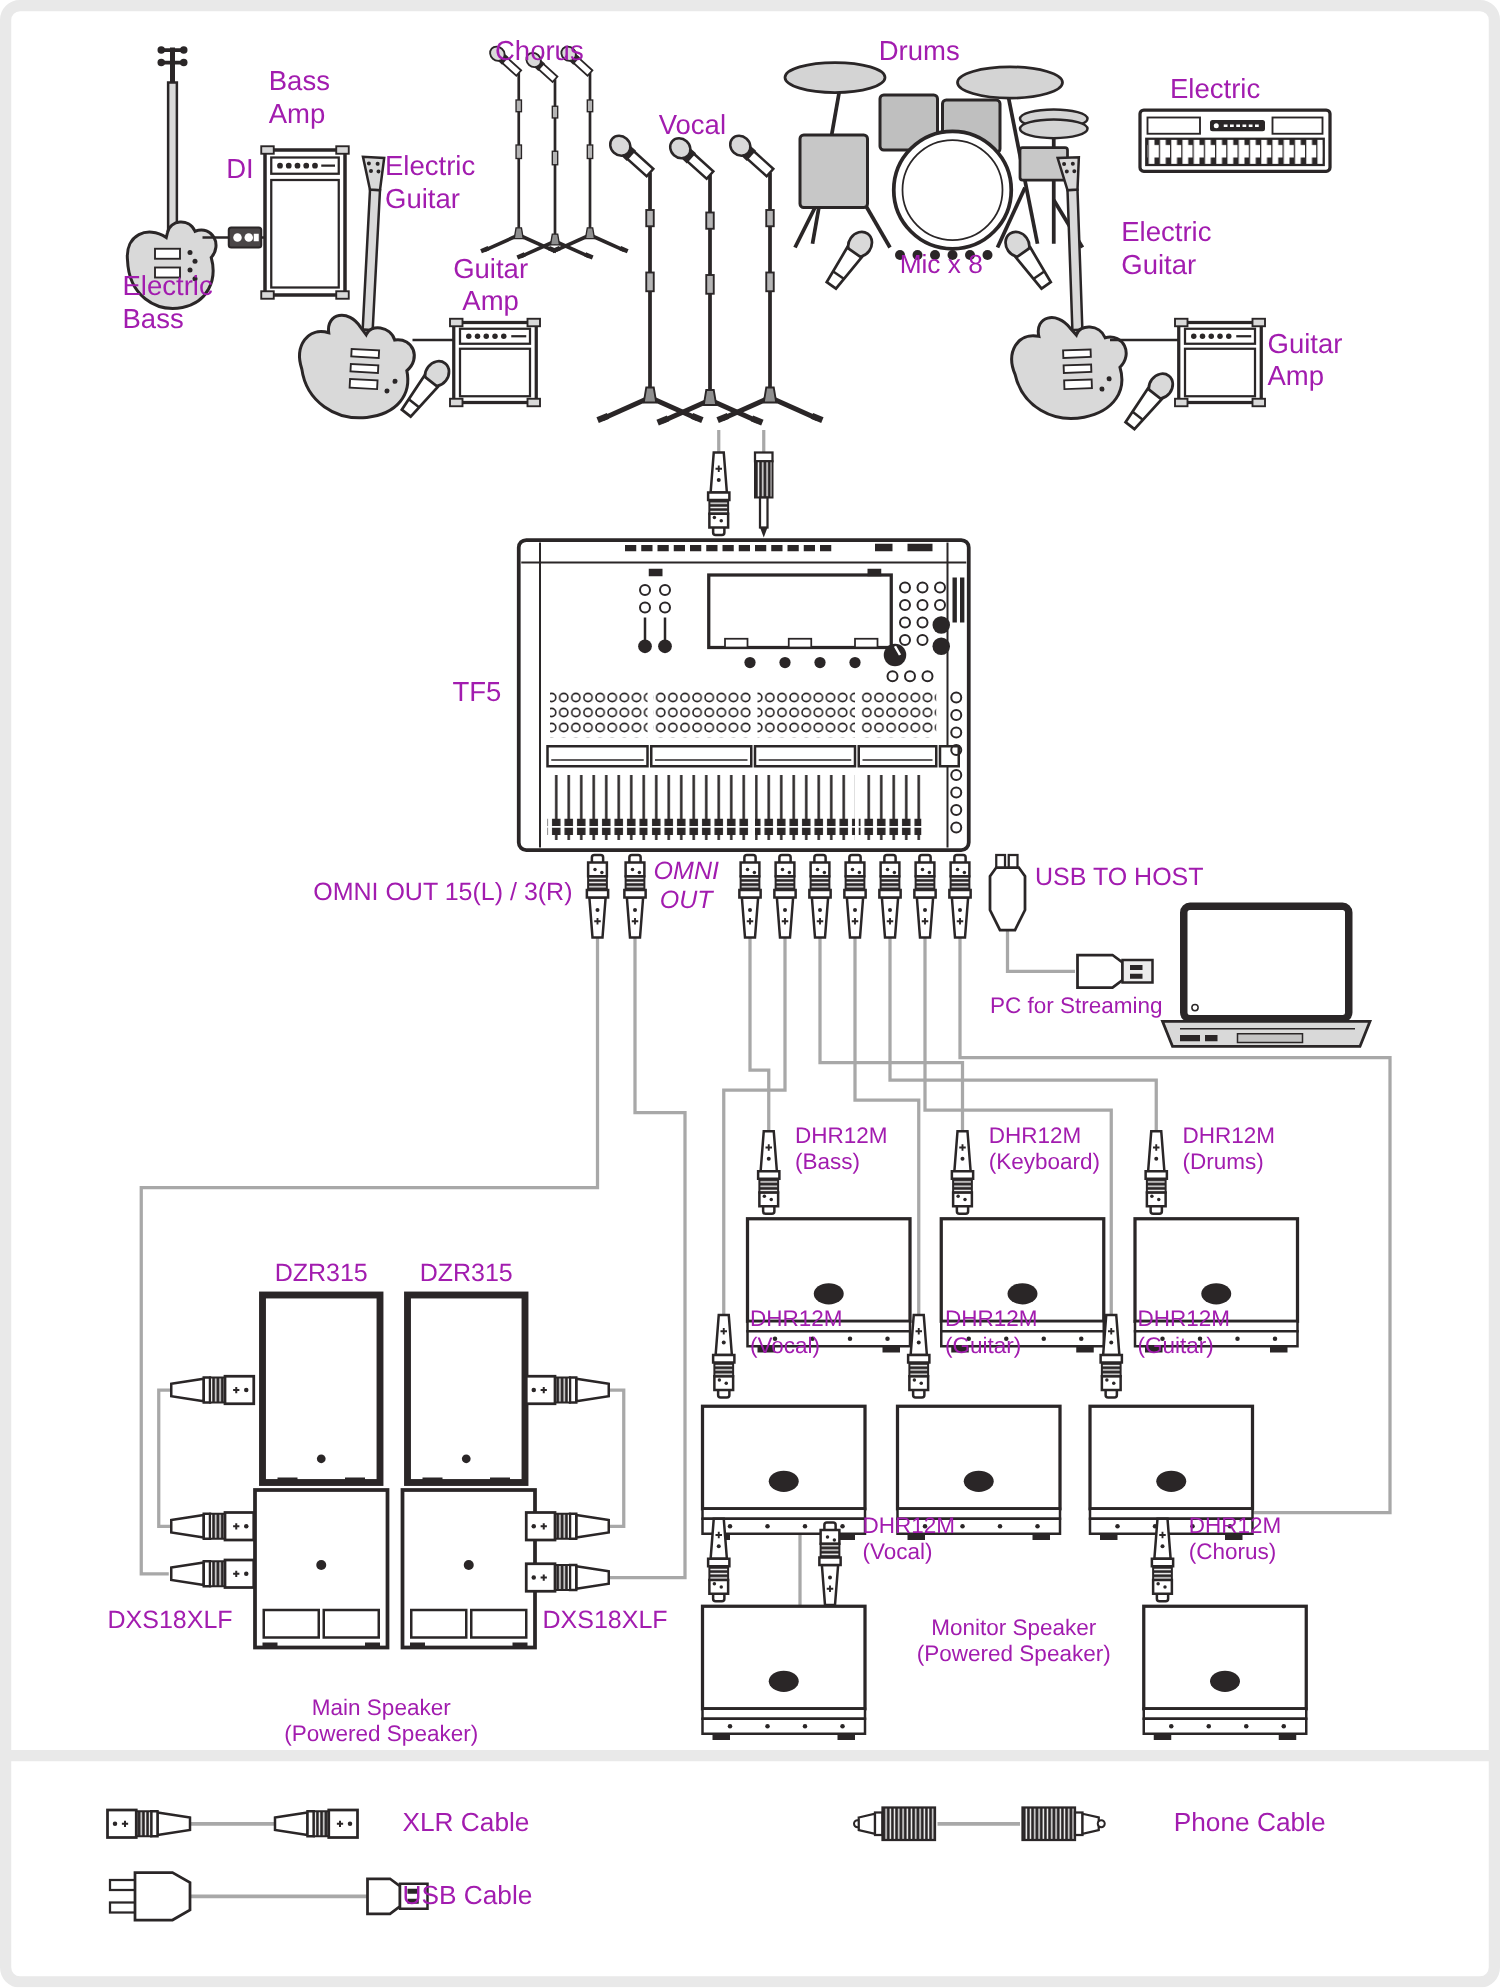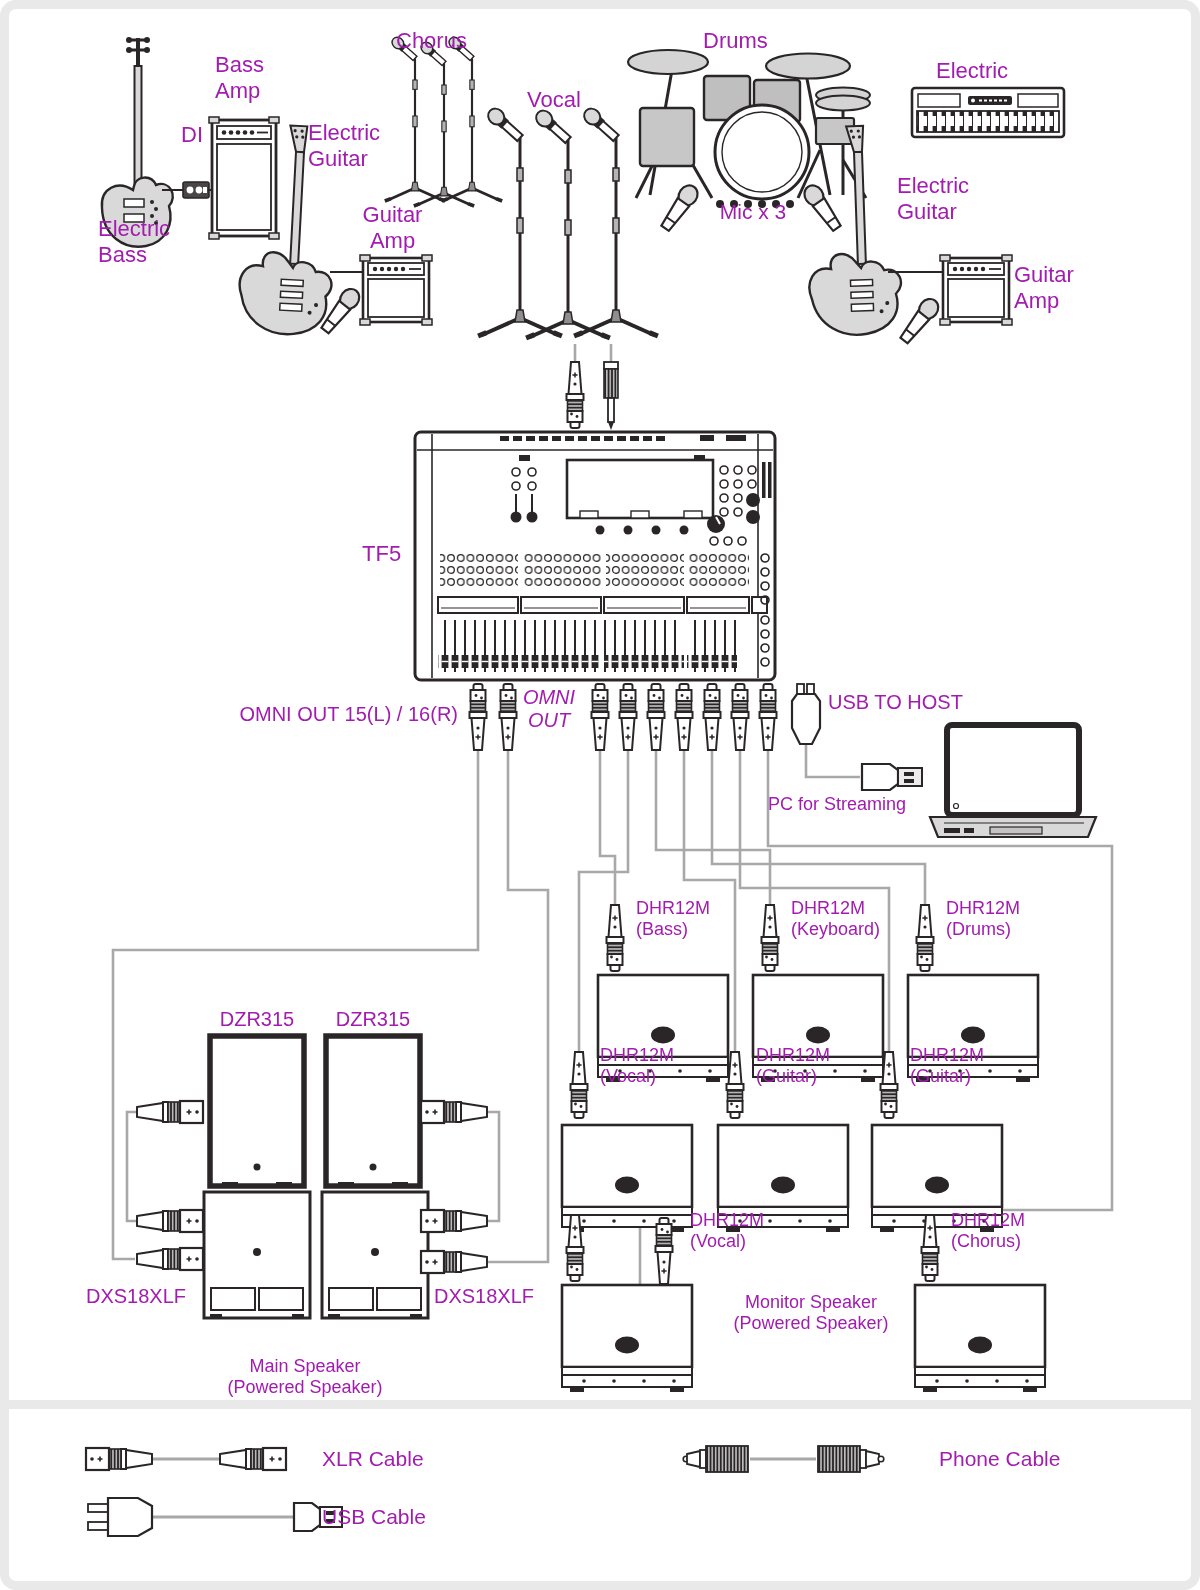--- a/index.html
+++ b/index.html
@@ -497,33 +497,33 @@
 <div class="lbl f22" style="left:181px;top:122px;width:40px;">DI</div>
 <div class="lbl f22" style="left:98px;top:216px;width:100px;">Electric
 Bass</div>
 <div class="lbl f22" style="left:308px;top:120px;width:100px;">Electric
 Guitar</div>
 <div class="lbl f22 c" style="left:350px;top:202px;width:85px;">Guitar
 Amp</div>
 <div class="lbl f22" style="left:396px;top:28px;width:90px;">Chorus</div>
 <div class="lbl f22" style="left:527px;top:87px;width:80px;">Vocal</div>
 <div class="lbl f22" style="left:703px;top:28px;width:90px;">Drums</div>
-<div class="lbl f21 c" style="left:708px;top:200px;width:90px;">Mic x 3</div>
+<div class="lbl f21 c" style="left:708px;top:200px;width:90px;">Mic x 8</div>
 <div class="lbl f22" style="left:936px;top:58px;width:110px;">Electric</div>
 <div class="lbl f22" style="left:897px;top:173px;width:100px;">Electric
 Guitar</div>
 <div class="lbl f22" style="left:1014px;top:262px;width:85px;">Guitar
 Amp</div>
 
 <div class="lbl f22" style="left:362px;top:541px;width:60px;">TF5</div>
-<div class="lbl f20 r" style="left:196px;top:703px;width:262px;">OMNI OUT 15(L) / 16(R)</div>
+<div class="lbl f20 r" style="left:196px;top:703px;width:262px;">OMNI OUT 15(L) / 3(R)</div>
 <div class="lbl f20 c" style="left:512px;top:686px;width:74px;font-style:italic;">OMNI
 OUT</div>
 <div class="lbl f20" style="left:828px;top:691px;width:170px;">USB TO HOST</div>
-<div class="lbl f18" style="left:768px;top:794px;width:165px;">PC for Streaming</div>
+<div class="lbl f18" style="left:768px;top:794px;width:165px;padding-left:24px;">PC for Streaming</div>
 
 <div class="lbl f18" style="left:636px;top:898px;width:100px;">DHR12M
 (Bass)</div>
 <div class="lbl f18" style="left:791px;top:898px;width:110px;">DHR12M
 (Keyboard)</div>
 <div class="lbl f18" style="left:946px;top:898px;width:100px;">DHR12M
 (Drums)</div>
 <div class="lbl f18" style="left:600px;top:1045px;width:100px;">DHR12M
 (Vocal)</div>
 <div class="lbl f18" style="left:756px;top:1045px;width:100px;">DHR12M

